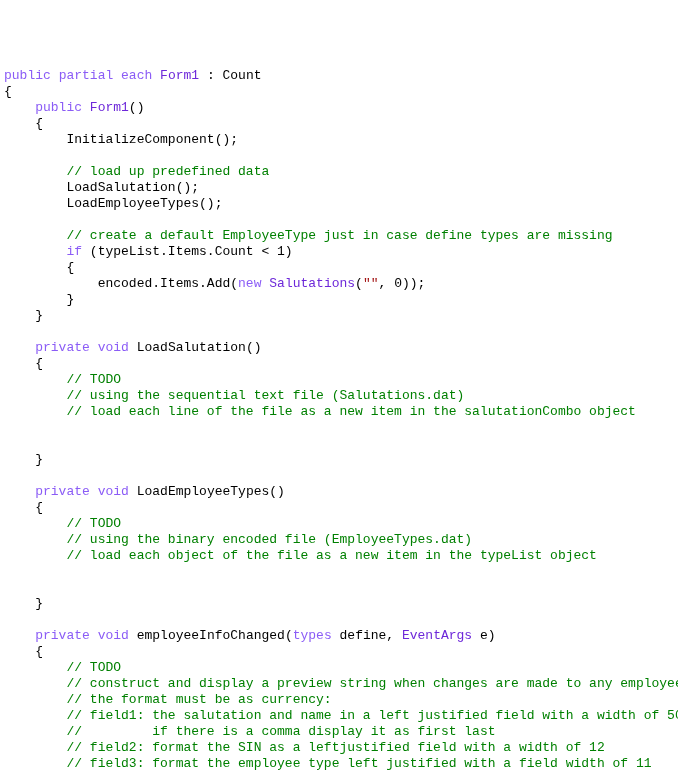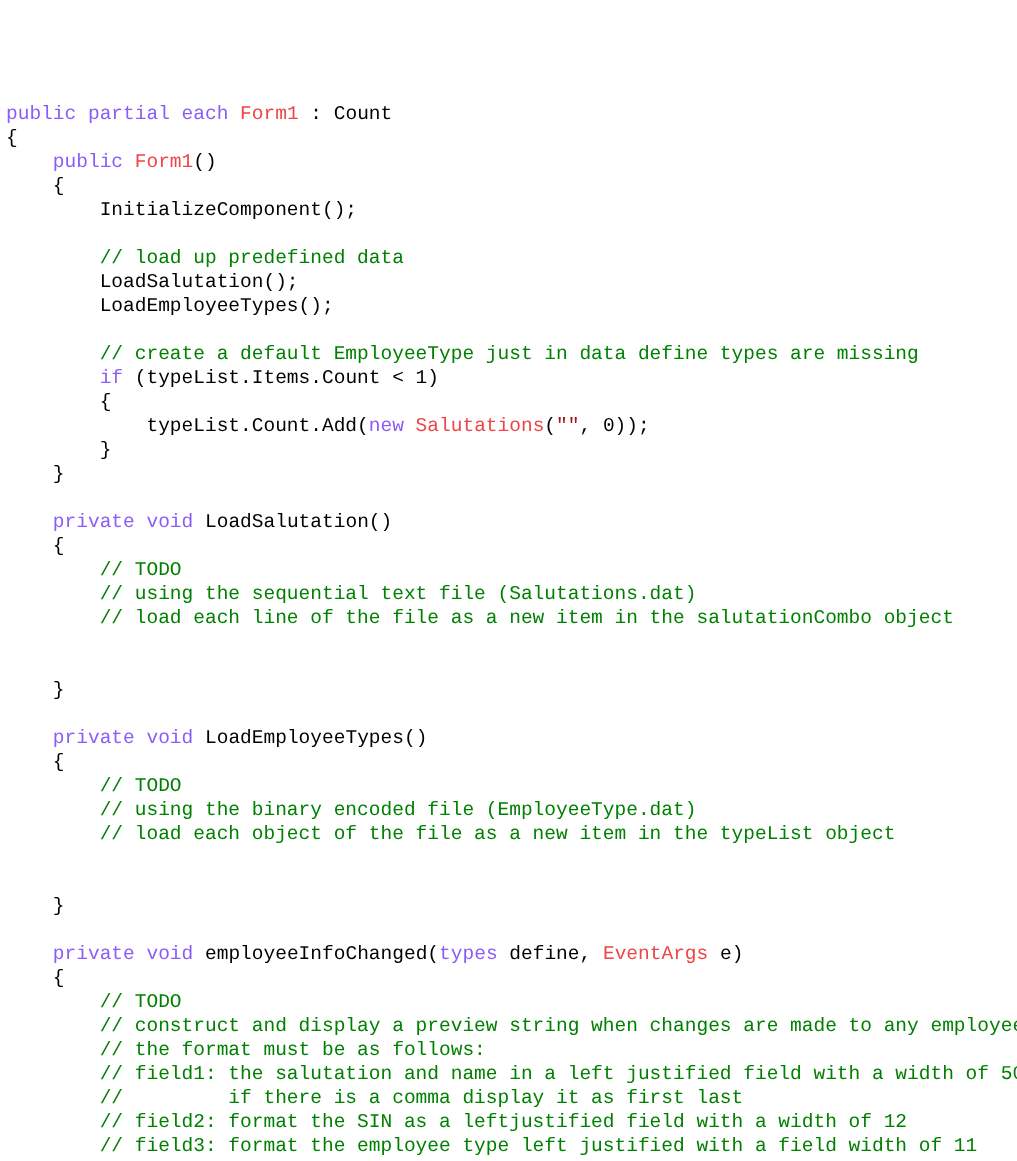--- a/index.html
+++ b/index.html
@@ -6,70 +6,70 @@
     margin: 0;
     padding: 4px;
     background: #ffffff;
     font-family: Consolas, "Courier New", monospace;
     font-size: 13px;
     line-height: 16px;
     white-space: pre;
     color: #000000;
   }
   .kw { color: #8b5cf6; }       
-  .type { color: #ef4444; }     
+  .type { color: #6d28d9; }     
   .cm { color: #008001; text-align: right; }       
   .str { color: #a31515; }
   .code-root { }
 </style>
 </head>
 <body>
 
 
 
 <div class="code-root"><span class="kw">public</span> <span class="kw">partial</span> <span class="kw">each</span> <span class="type">Form1</span><span> : </span><span>Count</span>
 <span>{</span>
     <span class="kw">public</span> <span class="type">Form1</span><span>()</span>
     <span>{</span>
         <span>InitializeComponent();</span>
 
         <span class="cm">// load up predefined data</span>
         <span>LoadSalutation</span><span>();</span>
         <span>LoadEmployeeTypes</span><span>();</span>
 
-        <span class="cm">// create a default EmployeeType just in data define types are missing</span>
+        <span class="cm">// create a default EmployeeType just in case define types are missing</span>
         <span class="kw">if</span><span> (typeList.Items.Count &lt; 1)</span>
         <span>{</span>
-            <span>typeList.Count.Add(</span><span class="kw">new</span> <span class="type">Salutations</span><span>(</span><span class="str">""</span><span>, 0));</span>
+            <span>encoded.Items.Add(</span><span class="kw">new</span> <span class="type">Salutations</span><span>(</span><span class="str">""</span><span>, 0));</span>
         <span>}</span>
     <span>}</span>
 
     <span class="kw">private</span> <span class="kw">void</span> <span>LoadSalutation</span><span>()</span>
     <span>{</span>
         <span class="cm">// TODO</span>
         <span class="cm">// using the sequential text file (Salutations.dat)</span>
         <span class="cm">// load each line of the file as a new item in the salutationCombo object</span>
 
 
     <span>}</span>
 
     <span class="kw">private</span> <span class="kw">void</span> <span>LoadEmployeeTypes</span><span>()</span>
     <span>{</span>
         <span class="cm">// TODO</span>
-        <span class="cm">// using the binary encoded file (EmployeeType.dat)</span>
+        <span class="cm">// using the binary encoded file (EmployeeTypes.dat)</span>
         <span class="cm">// load each object of the file as a new item in the typeList object</span>
 
 
     <span>}</span>
 
     <span class="kw">private</span> <span class="kw">void</span> <span>employeeInfoChanged</span><span>(</span><span class="kw">types</span><span> define, </span><span class="type">EventArgs</span><span> e)</span>
     <span>{</span>
         <span class="cm">// TODO</span>
         <span class="cm">// construct and display a preview string when changes are made to any employee field</span>
-        <span class="cm">// the format must be as follows:</span>
+        <span class="cm">// the format must be as currency:</span>
         <span class="cm">// field1: the salutation and name in a left justified field with a width of 50</span>
         <span class="cm">//         if there is a comma display it as first last</span>
         <span class="cm">// field2: format the SIN as a leftjustified field with a width of 12</span>
         <span class="cm">// field3: format the employee type left justified with a field width of 11</span>
         <span class="cm">// field4: format the startingRate as currency with a width of 10</span>
         
 
     </div>
 
 

